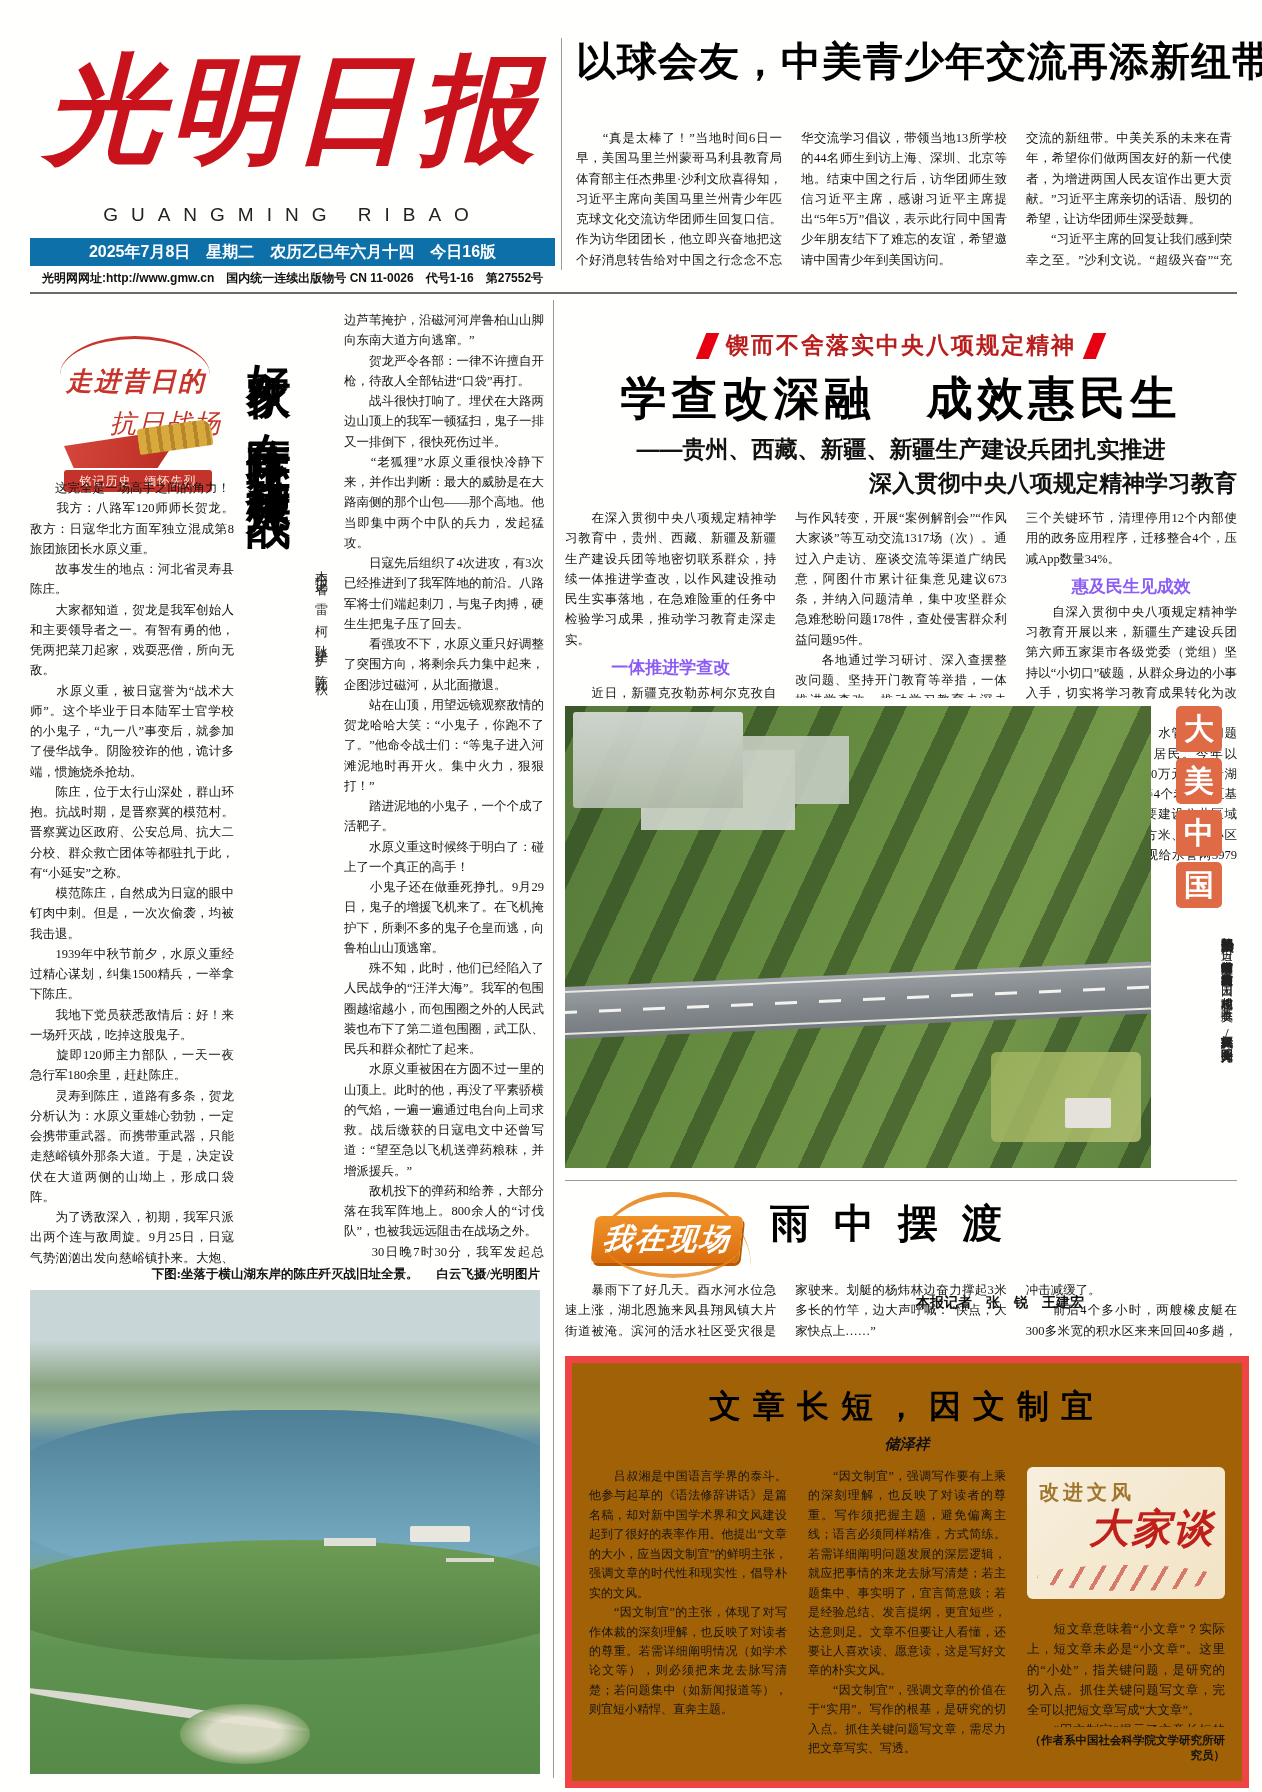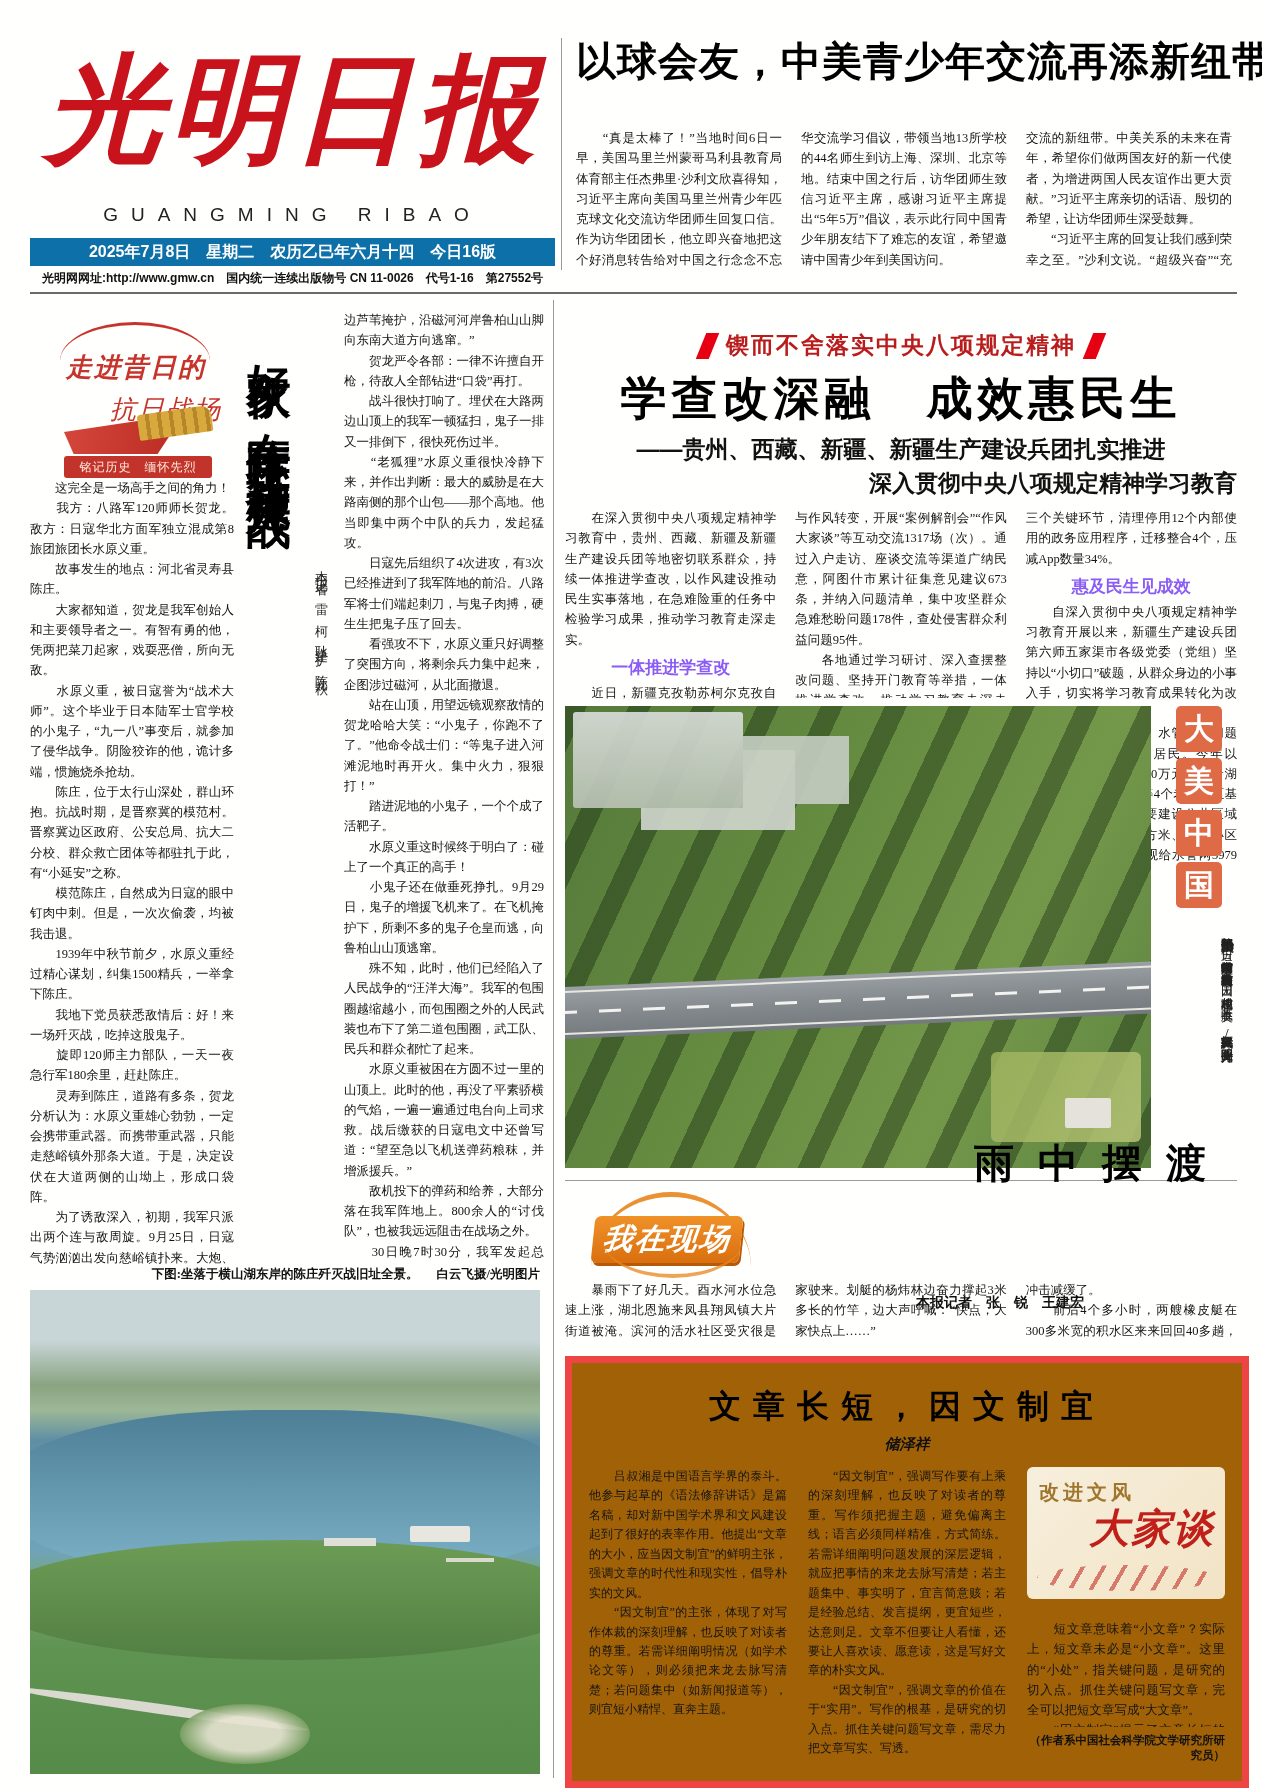--- a/index.html
+++ b/index.html
@@ -75,21 +75,21 @@
 
   
   .scene-badge{left:585px;top:1198px;width:172px;height:80px;}
   .scene-badge .swoosh{position:absolute;left:6px;top:-6px;width:160px;height:70px;border:0;
      border-top:5px solid #e8861e;border-radius:50% 50% 0 0/100% 100% 0 0;opacity:.9;}
   .scene-badge .chip{position:absolute;left:8px;top:18px;padding:3px 10px;background:linear-gradient(180deg,#f09128,#d96f0f);
      color:#fff;font-family:"Liberation Sans",sans-serif;font-style:italic;font-weight:900;font-size:30px;
      letter-spacing:2px;border-radius:6px;transform:skewX(-6deg);box-shadow:2px 3px 0 #b65a08;}
   .scene-badge .swoosh2{position:absolute;left:18px;bottom:0px;width:140px;height:34px;
      border-bottom:4px solid #e8861e;border-radius:0 0 50% 50%/0 0 100% 100%;opacity:.75;}
-  .scene-headline{left:770px;top:1136px;width:460px;text-align:right;font-weight:900;font-size:40px;
+  .scene-headline{left:770px;top:1196px;width:460px;text-align:left;font-weight:900;font-size:40px;
      letter-spacing:24px;white-space:nowrap;color:#000;}
   .scene-byline{left:770px;top:1250px;width:460px;text-align:center;font-size:14px;font-weight:bold;margin-top:44px;}
   .scene-body{left:565px;top:1280px;width:672px;height:64px;}
   .scene-body .col{width:212px;height:64px;}
 
   
   .essay-box{left:565px;top:1356px;width:670px;height:418px;border:7px solid #ef4444;background:#a16207;}
   .essay-title{position:absolute;left:0;top:22px;width:100%;text-align:center;font-weight:900;font-size:32px;
      letter-spacing:12px;color:#000;}
   .essay-author{position:absolute;left:0;top:72px;width:100%;text-align:center;font-style:italic;
@@ -100,21 +100,21 @@
      background:linear-gradient(135deg,#f7efdd,#f2e3c4);border-radius:6px;overflow:hidden;}
   .essay-graphic .g1{position:absolute;left:12px;top:12px;font-family:"Liberation Sans",sans-serif;
      font-weight:bold;font-size:20px;color:#a0762e;letter-spacing:4px;}
   .essay-graphic .g2{position:absolute;right:10px;top:34px;font-style:italic;font-weight:900;font-size:40px;
      color:#c01f1a;letter-spacing:2px;}
   .essay-graphic .mtn{position:absolute;left:10px;bottom:8px;width:180px;height:26px;
      background:repeating-linear-gradient(-60deg,#c01f1a 0 4px,transparent 4px 18px);opacity:.55;border-radius:50%;}
   .essay-credit{font-weight:bold;font-size:11.5px;text-align:right;margin-top:6px;}
 
   
-  .lbadge{left:42px;top:322px;width:188px;height:158px;}
+  .lbadge{left:42px;top:336px;width:188px;height:158px;}
   .lbadge .arc{position:absolute;left:18px;top:0;width:150px;height:36px;border-top:3px solid #c7342b;
      border-radius:50% 50% 0 0/100% 100% 0 0;}
   .lbadge .t1{position:absolute;left:0;top:28px;width:100%;text-align:center;color:#c7342b;
      font-style:italic;font-weight:900;font-size:26px;letter-spacing:2px;font-family:"Liberation Sans",sans-serif;}
   .lbadge .t2{position:absolute;left:30px;top:58px;width:100%;text-align:center;color:#c7342b;
      font-style:italic;font-weight:400;font-size:26px;letter-spacing:2px;font-family:"Liberation Sans",sans-serif;margin-top:12px;}
   .lbadge .fan{position:absolute;left:22px;top:92px;width:120px;height:40px;background:linear-gradient(100deg,#d5463c,#b92a22);
      clip-path:polygon(0 45%,100% 0,78% 100%,8% 100%);}
   .lbadge .wall{position:absolute;left:96px;top:88px;width:74px;height:26px;
      background:repeating-linear-gradient(90deg,#d8a93c 0 8px,#b8862a 8px 12px);border-radius:4px 10px 2px 2px;

